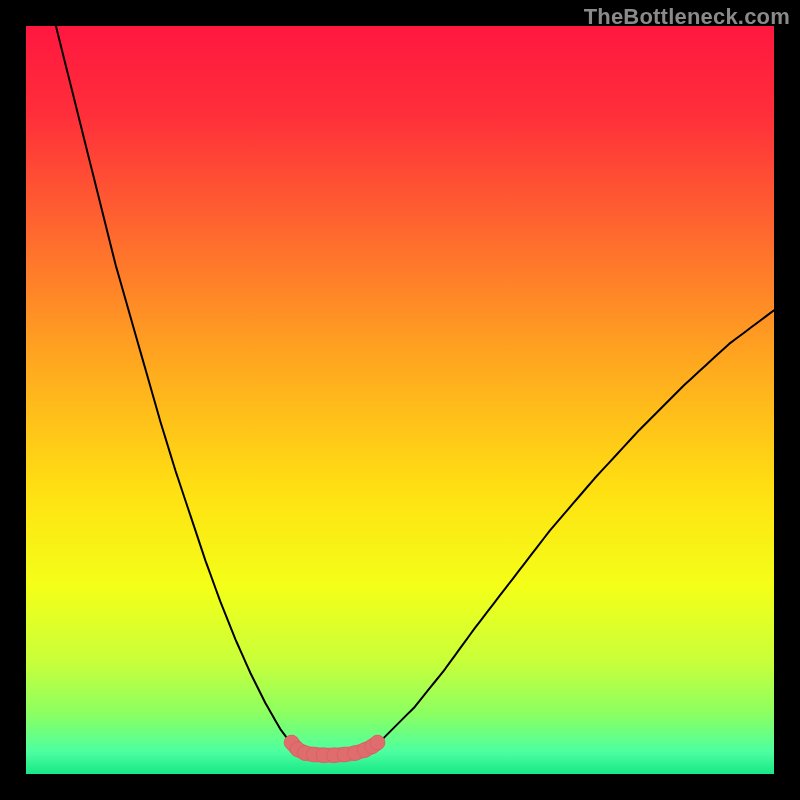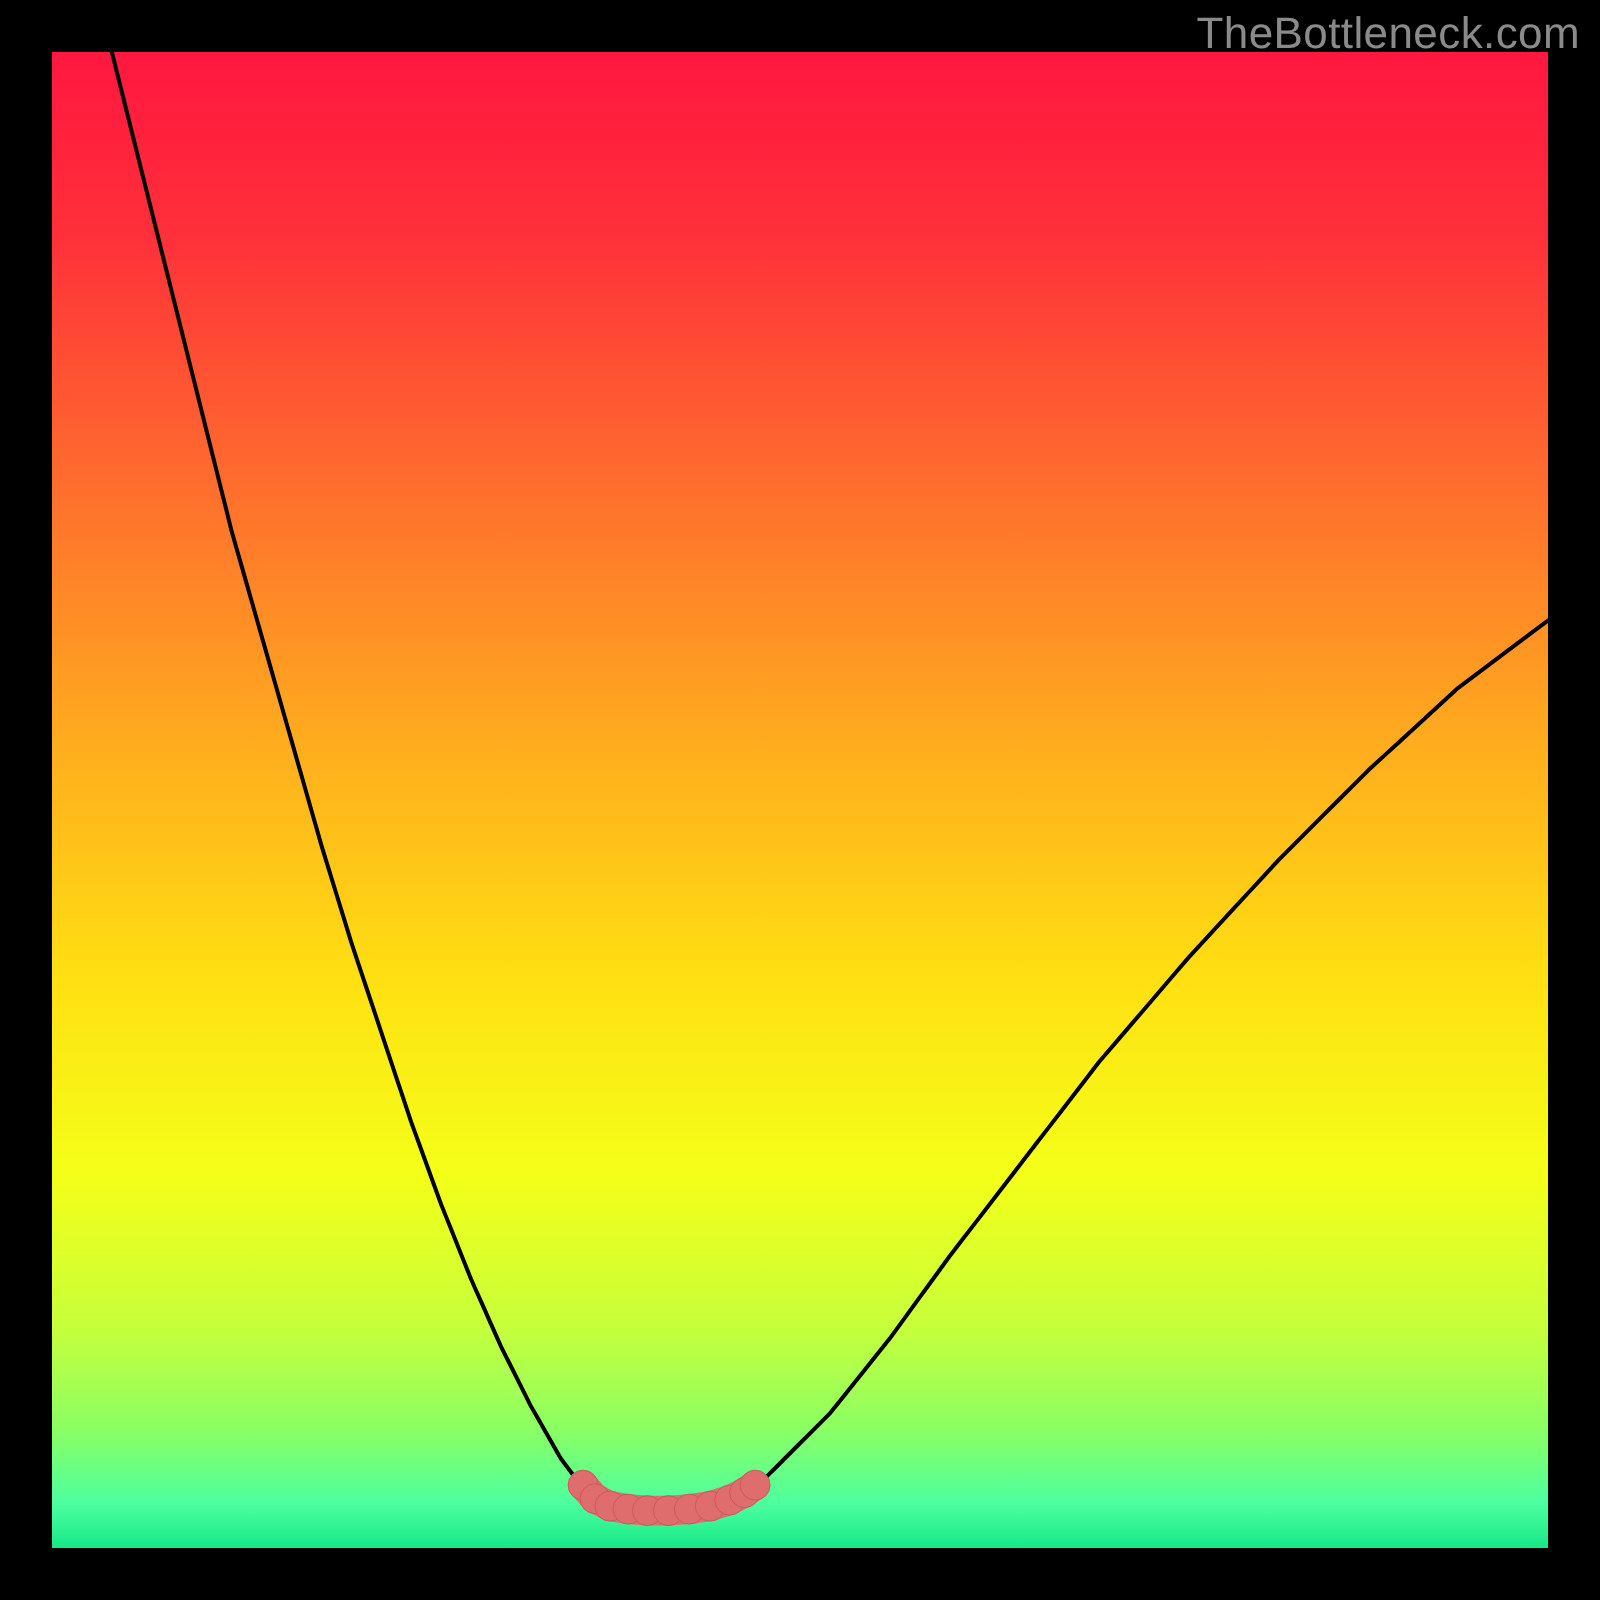--- a/index.html
+++ b/index.html
@@ -25,21 +25,21 @@
     width: 748px;
     height: 748px;
     overflow: hidden;
   }
   .watermark {
     position: absolute;
     top: 4px;
     right: 10px;
     font-family: Arial, Helvetica, sans-serif;
     font-size: 22px;
-    font-weight: 400;
+    font-weight: 700;
     color: #8a8a8a;
     letter-spacing: 0.2px;
   }
 </style>
 </head>
 <body>
 <div class="frame">
 
   <div class="watermark">TheBottleneck.com</div>
 

